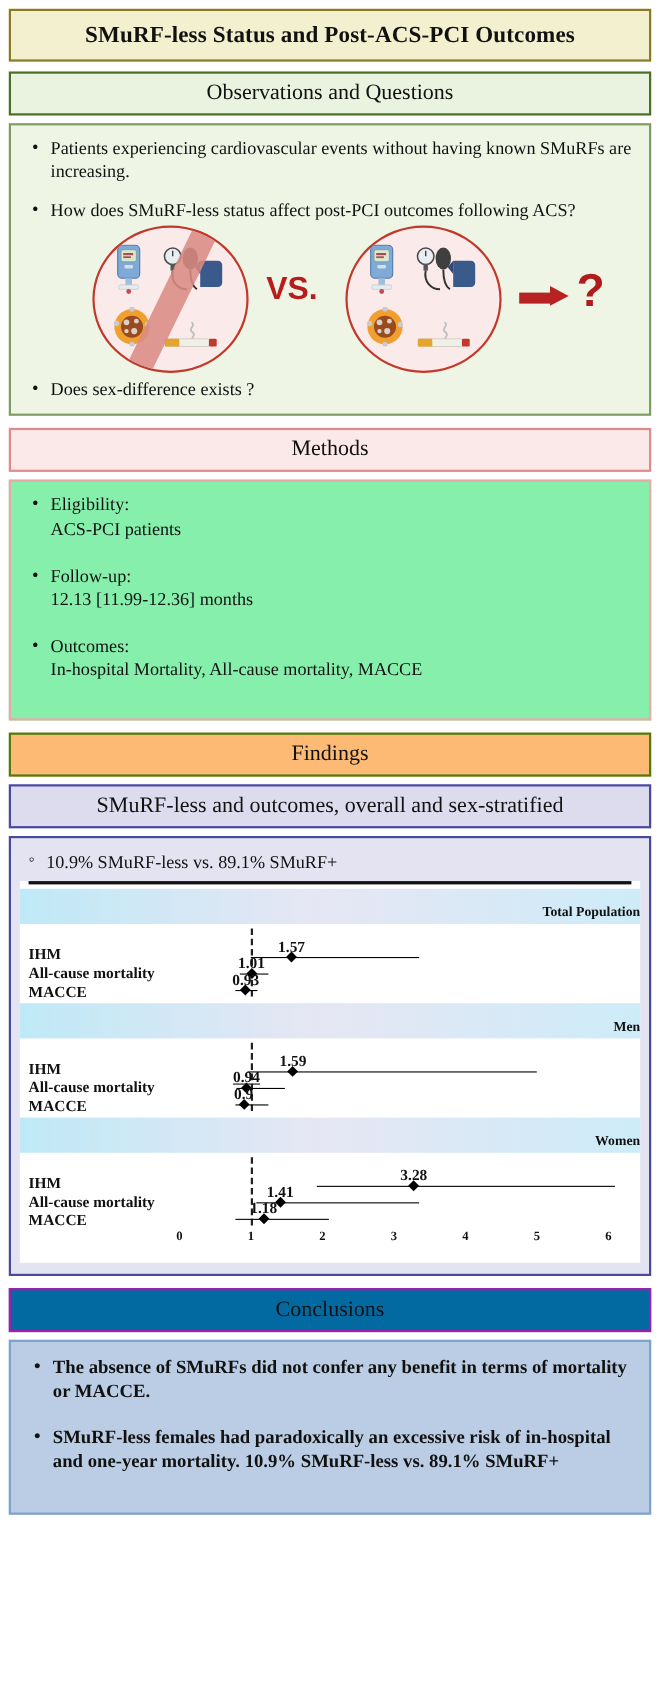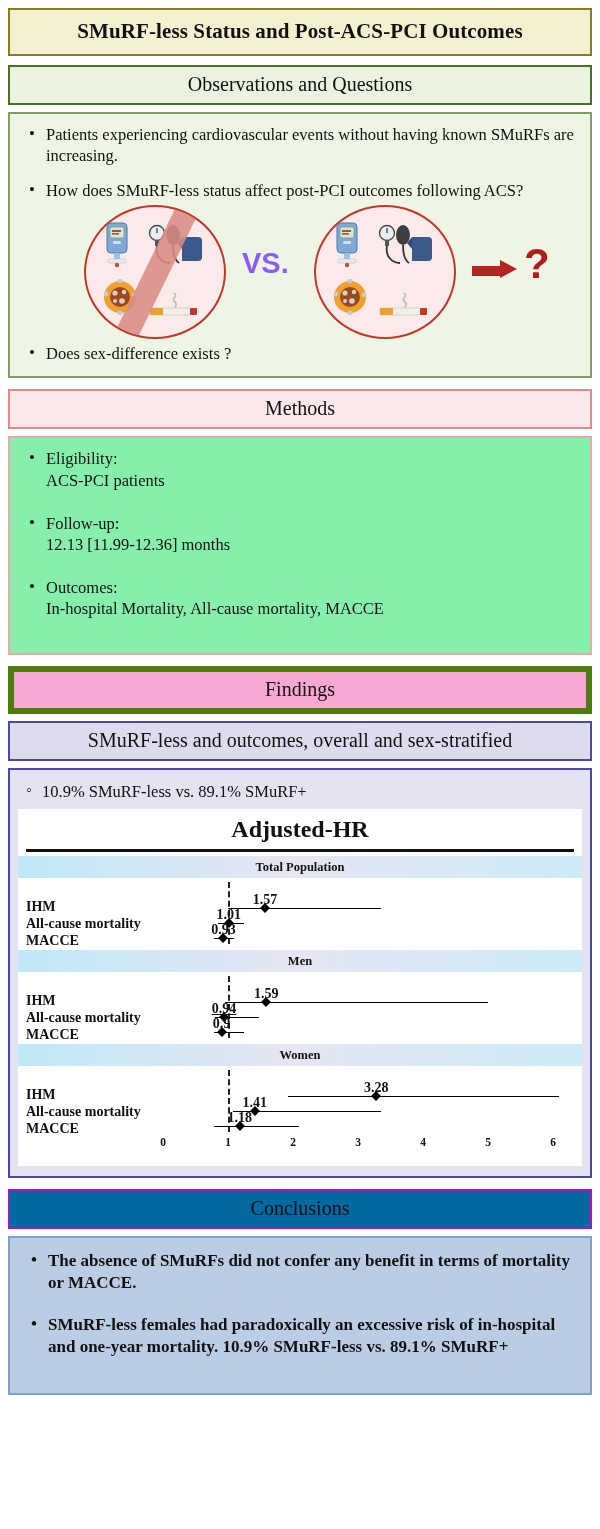--- a/index.html
+++ b/index.html
@@ -49,21 +49,21 @@
     box-sizing: border-box;
     padding: 10px 14px 12px;
   }
 
   .obs-header { background:#eaf2e0; border:2px solid #4a7026; margin-top:9px; }
   .obs-body   { background:#eef5e4; border:2px solid #7f9c62; margin-top:7px; }
 
   .meth-header{ background:#fbe9e9; border:2px solid #e08b8b; margin-top:11px; }
   .meth-body  { background:#86efac; border:2px solid #e8a9a9; margin-top:7px; }
 
-  .find-header{ background:#f9a8d4; border:6px solid #4d7c0f; margin-top:11px; }
+  .find-header{ background:#fdba74; border:2px solid #4d7c0f; margin-top:11px; }
   .find-sub   { background:#dcdcee; border:2px solid #4a49a0; margin-top:7px; }
   .find-body  { background:#e3e3f1; border:2px solid #4a49a0; margin-top:7px; padding:8px 8px 10px; }
 
   .conc-header{ background:#0369a1; border:2px solid #a21caf; margin-top:11px; }
   .conc-body  { background:#bacde4; border:2px solid #7fa2c9; margin-top:7px; padding:12px 16px 14px; }
 
   
   ul.bul {
     margin: 0;
     padding: 0 0 0 22px;
@@ -131,21 +131,21 @@
     transform: translateX(-50%) rotate(26deg);
     border-radius: 3px;
     opacity: .88;
   }
   .vs {
     position: absolute;
     left: 218px;
     top: 42px;
     font-size: 29px;
     font-weight: bold;
-    color: #8b5cf6;
+    color: #b91c1c;
     font-family: "Liberation Sans", sans-serif;
   }
   .arrow {
     position: absolute;
     left: 448px;
     top: 57px;
     width: 46px;
     height: 17px;
   }
   .arrow .shaft {
@@ -191,24 +191,24 @@
     font-weight: bold;
     padding: 7px 0 6px;
     font-family: "Liberation Serif", serif;
   }
   .rule {
     height: 3px;
     background: #111111;
     margin: 0 8px 4px;
   }
   .grp-label {
-    text-align: center;
+    text-align: right;
     font-size: 12.5px;
     font-weight: bold;
-    padding: 4px 0 3px;
+    padding: 14px 0 3px;
     background: linear-gradient(to right, #bfe9f7, #e6e6f3 48%, #cdecf8);
   }
   .grp-plot {
     position: relative;
     height: 72px;
   }
   .grp-plot.with-axis { height: 96px; }
   .row-labels {
     position: absolute;
     left: 8px;
@@ -389,21 +389,20 @@
   </div>
 
   <div class="band sec-header find-header">Findings</div>
   <div class="band sec-header find-sub">SMuRF-less and outcomes, overall and sex-stratified</div>
   <div class="band find-body">
     <ul class="bul hollow" style="padding-left:24px;margin:3px 0 7px;">
       <li>10.9% SMuRF-less vs. 89.1% SMuRF+</li>
     </ul>
 
     <div class="plot-card">
-      <div class="plot-title">Adjusted-HR</div>
       <div class="rule"></div>
 
       <div>
         <div class="grp-label">Total Population</div>
         <div class="grp-plot">
           <div class="row-labels">
             <div>IHM</div>
             <div>All-cause mortality</div>
             <div>MACCE</div>
           </div>

